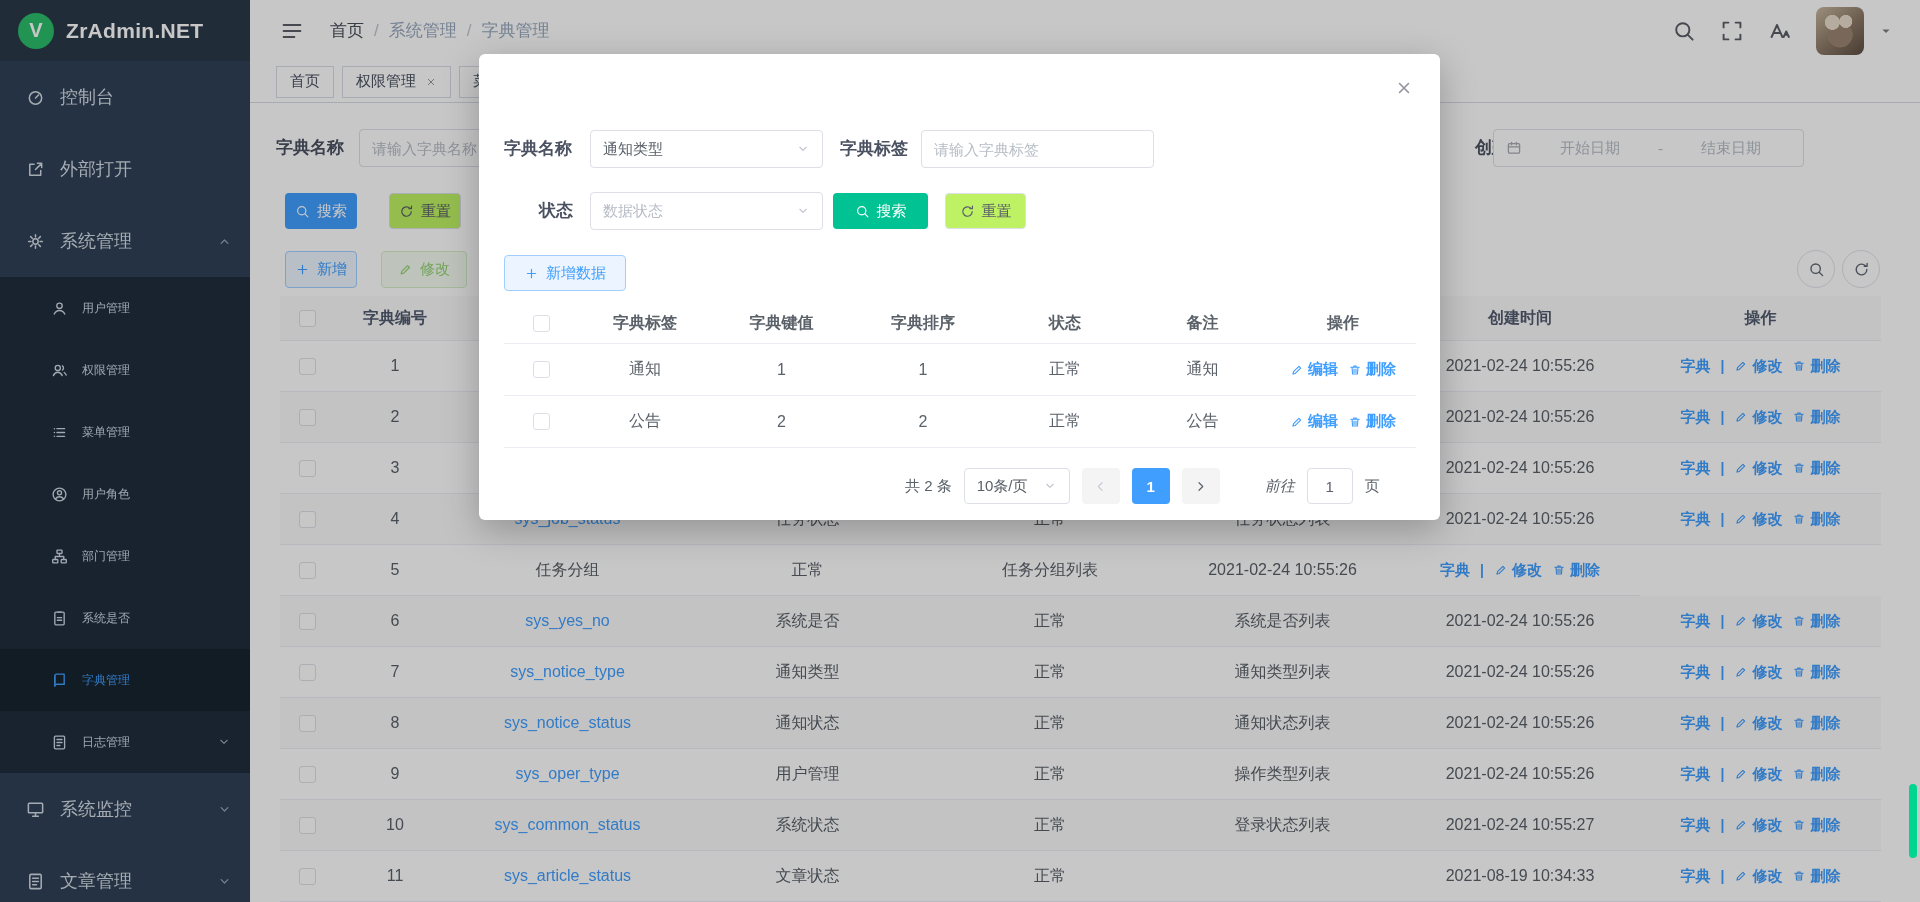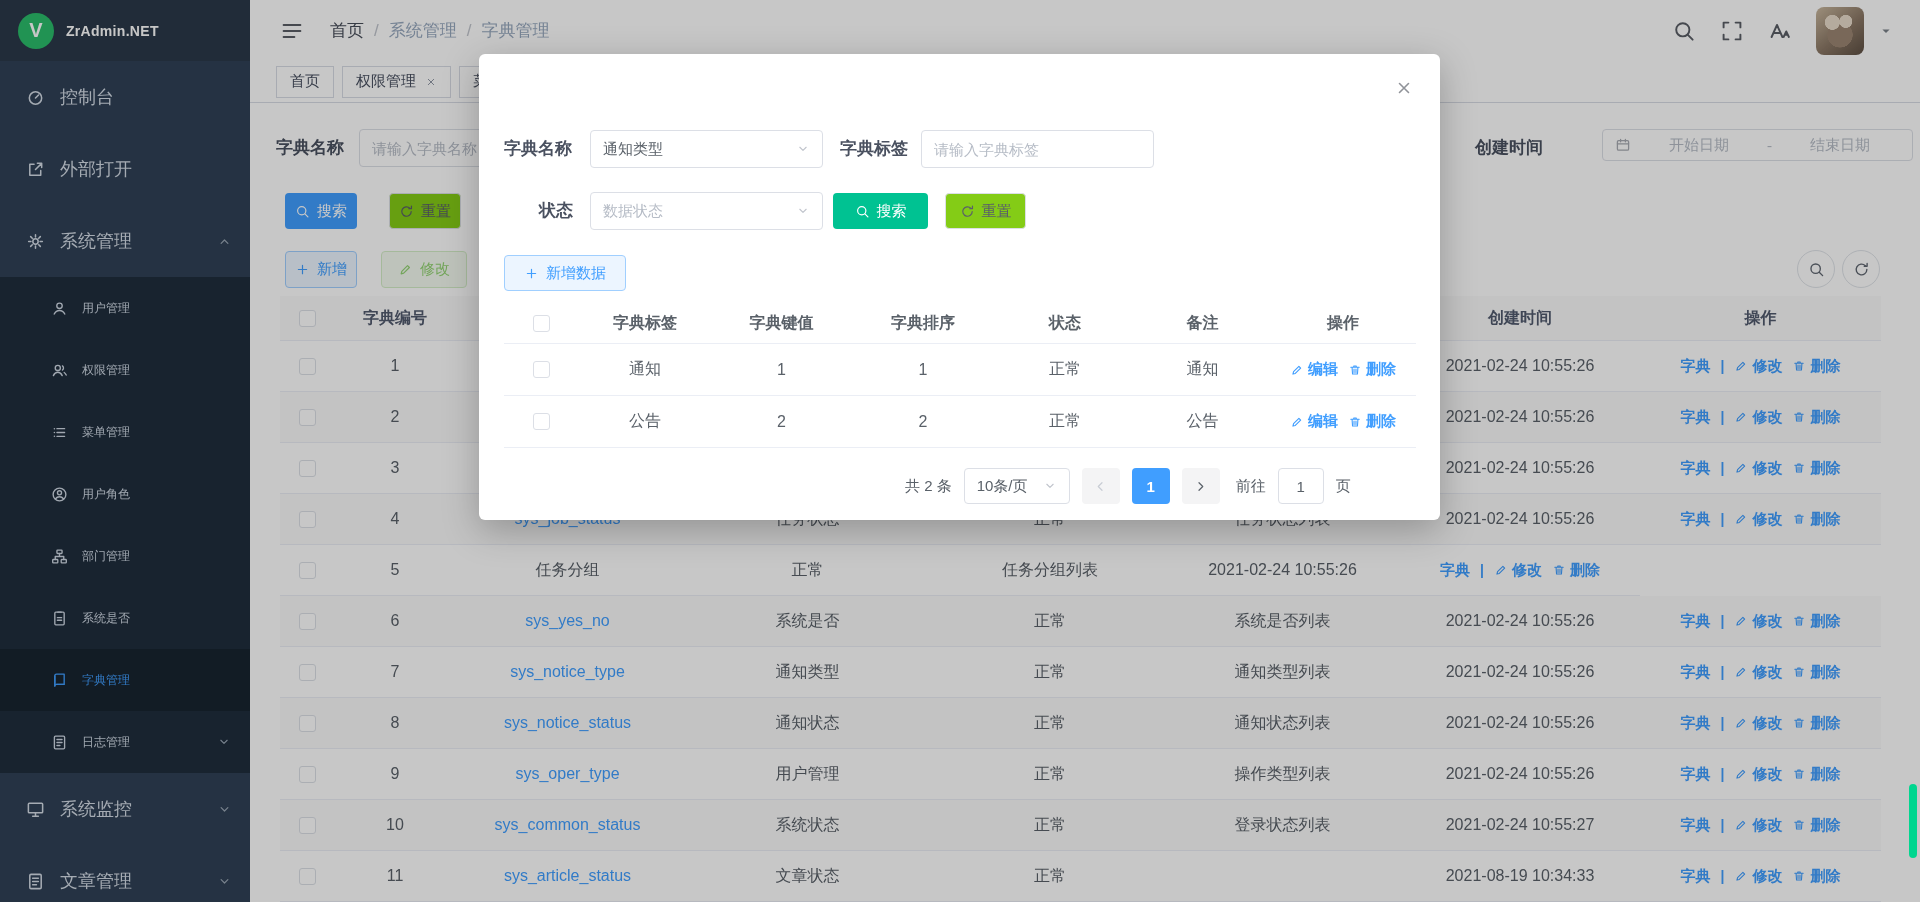--- a/index.html
+++ b/index.html
@@ -5,21 +5,21 @@
   * { box-sizing: border-box; margin: 0; padding: 0; }
   html,body { width:1920px; height:902px; overflow:hidden; }
   body { font-family:"Liberation Sans","DejaVu Sans",sans-serif; background:#fff; position:relative; color:#333; }
   svg { display:block; }
 
   
   .sidebar { position:absolute; left:0; top:0; width:250px; height:902px; background:var(--sidebar-bg,#304156); z-index:10; }
   .logo { height:61px; display:flex; align-items:center; padding-left:18px; gap:12px; background:#2b3949; cursor:pointer; }
   .logo-circle { width:36px; height:36px; border-radius:50%; background:var(--logo-green,#2bbd6b); color:#fff; display:flex; align-items:center; justify-content:center; font-weight:bold; font-size:20px; }
   .logo-circle i { font-style:normal; }
-  .logo-text { color:#fff; font-size:14px; font-weight:700; letter-spacing:.3px; }
+  .logo-text { color:#fff; font-size:21px; font-weight:700; letter-spacing:.3px; }
   .side-item { height:72px; display:flex; align-items:center; padding:0 18px 0 26px; gap:15px; color:#d4dce6; font-size:18px; cursor:pointer; }
   .sub-menu { background:var(--submenu-bg,#1f2d3d); }
   .sub-item { height:62px; display:flex; align-items:center; padding:0 18px 0 50px; gap:13px; color:#cfd8e3; font-size:12px; cursor:pointer; }
   .sub-item.active { color:var(--primary,#409eff); background:#182430; }
   .mico { width:19px; height:19px; flex:0 0 auto; display:flex; align-items:center; justify-content:center; }
   .mlabel { flex:1 1 auto; white-space:nowrap; overflow:hidden; }
   .marrow { width:15px; height:15px; color:#9aa7b5; flex:0 0 auto; }
 
   
   .topbar { position:absolute; left:250px; top:0; width:1670px; height:61px; background:#fff; display:flex; align-items:center; z-index:5; }
@@ -45,31 +45,31 @@
 
   
   .content { position:absolute; left:250px; top:103px; width:1670px; height:799px; background:#fff; z-index:1; }
   .flabel { position:absolute; font-size:17px; font-weight:600; color:#4a5160; line-height:22px; }
   #f-dict-label { left:26px; top:34px; }
   #f-time-label { left:1225px; top:34px; }
   .inp { border:1px solid #dcdfe6; border-radius:4px; background:#fff; font-size:15px; color:#5a6169; padding:0 12px; outline:none; }
   input.inp::placeholder { color:#b6bcc6; }
   #f-dict-input { position:absolute; left:109px; top:26px; width:290px; height:38px; }
   .range { position:absolute; display:flex; align-items:center; gap:8px; }
-  #f-date-range { left:1352px; top:26px; width:311px; height:32px;font-family:Liberation Serif, serif; }
+  #f-date-range { left:1243px; top:26px; width:311px; height:38px;font-family:Liberation Serif, serif; }
   .ricon { width:16px; height:16px; color:#a8abb2; flex:0 0 auto; }
   .ph { color:#b6bcc6; }
   .grow { flex:1 1 auto; text-align:center; }
   .rsep { color:#b6bcc6; }
 
   .btn { position:absolute; display:inline-flex; align-items:center; justify-content:center; gap:7px; border-radius:4px; font-size:15px; cursor:pointer; border:1px solid transparent; font-family:inherit; }
   .bic { width:15px; height:15px; display:flex; align-items:center; justify-content:center; }
   .btn.primary { background:var(--primary,#409eff); color:#fff; }
   .btn.teal { background:var(--teal-green,#00c292); color:#fff; }
-  .btn.plainb { background:#84cc16; border-color:#dcdfe6; color:#5a6169;align-items:center; }
+  .btn.plainb { background:#bef264; border-color:#dcdfe6; color:#5a6169;align-items:center; }
   .btn.lightblue { background:#ecf5ff; border-color:#a0cfff; color:var(--primary,#409eff); }
   .btn.lightgreen { background:#f0f9eb; border-color:#c2e7b0; color:#67c23a; opacity:.7; }
   #btn-search { left:35px; top:90px; width:72px; height:36px; }
   #btn-reset { left:139px; top:90px; width:72px; height:36px; }
   #btn-add { left:35px; top:148px; width:72px; height:37px; }
   #btn-edit { left:131px; top:148px; width:86px; height:37px; }
   .toolcircle { position:absolute; width:38px; height:38px; border:1px solid #dfe3e8; border-radius:50%; display:flex; align-items:center; justify-content:center; color:#5f6670; cursor:pointer; background:#fff; }
   .toolcircle .bic { width:17px; height:17px; }
   #tool-search { left:1547px; top:147px; }
   #tool-refresh { left:1592px; top:147px; }
@@ -106,21 +106,21 @@
   #dlg-add { left:25px; top:201px; width:122px; height:36px; }
   #dlg-table { position:absolute; left:25px; top:250px; width:912px; }
   #dlg-table .tr .c { height:52px; }
   #dlg-table .tr.thead .c { height:40px; background:#fff; color:#5a6169; }
 
   .pgn { position:absolute; left:426px; top:414px; height:36px; display:flex; align-items:center; gap:12px; font-size:15px; color:#5a6169; }
   .pg-size { width:106px; height:36px; }
   .pg-btn { width:38px; height:36px; border-radius:4px; background:#f4f4f5; display:flex; align-items:center; justify-content:center; cursor:pointer; color:#5a6169; font-size:15px; }
   .pg-btn.disabled { color:#c8ccd4; cursor:default; }
   .pg-btn.active { background:var(--primary,#409eff); color:#fff; font-weight:600; }
-  .pg-goto { margin-left:4px; }
+  .pg-goto { margin-left:33px;font-style:italic; }
   .pg-input { width:46px; height:36px; text-align:center; }
 
   .scroll-thumb { position:absolute; right:3px; top:784px; width:8px; height:74px; border-radius:4px; background:var(--scrollbar-green,#00d68f); z-index:200; cursor:pointer; }
 </style>
 </head>
 <body>
 
 <aside class="sidebar">
   <div class="logo">
     <span class="logo-circle">

